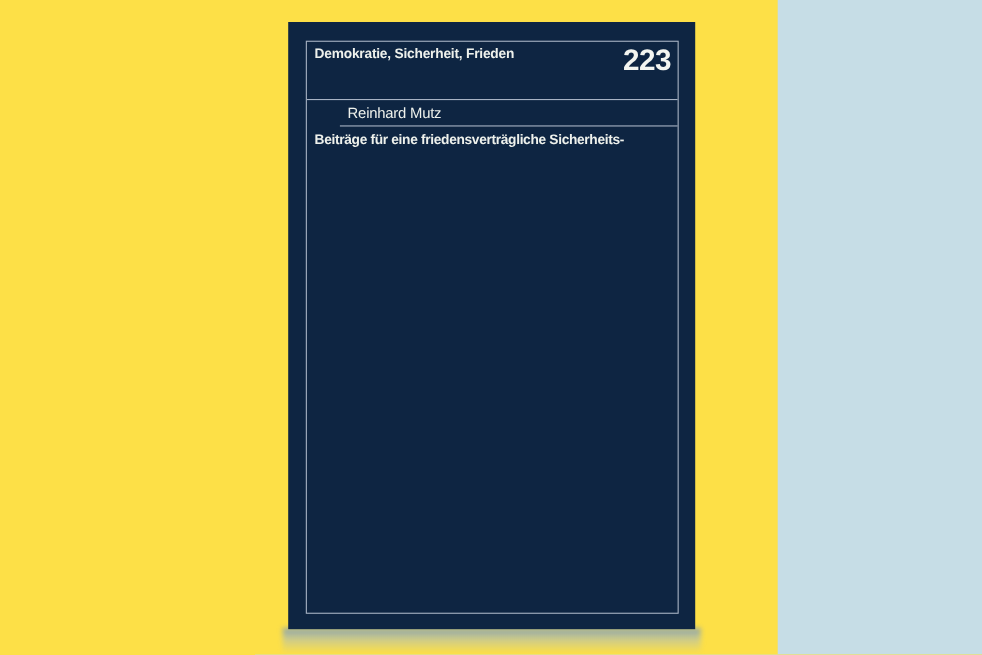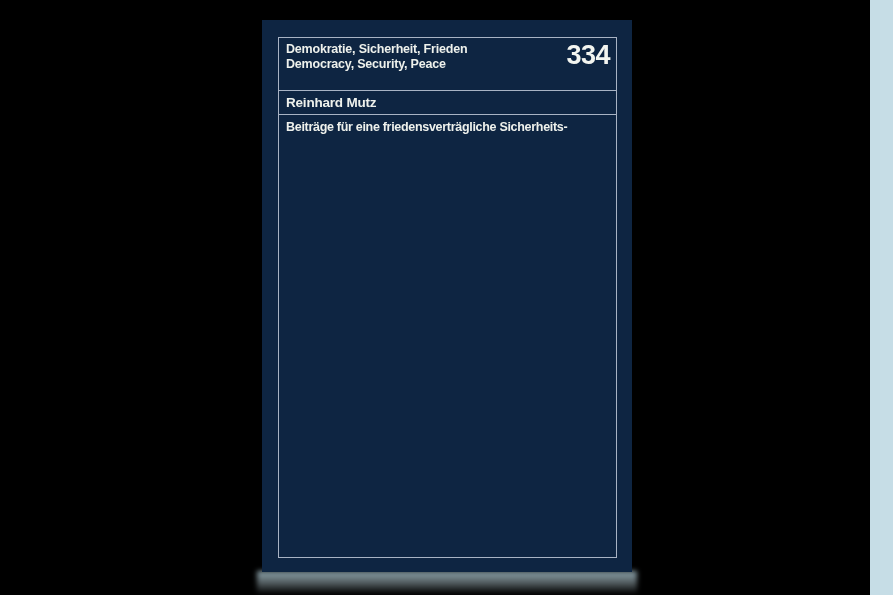--- a/index.html
+++ b/index.html
@@ -2,23 +2,23 @@
 <html><head>
 <meta charset="utf-8">
 <style>
   html, body { margin: 0; padding: 0; }
   body {
     font-family: "Liberation Sans", sans-serif;
     background: #c6dde6;
   }
   .stage {
     position: relative;
-    width: 870px;
+    width: 707px;
     height: 595px;
-    background: #000000;
+    background: #fde047;
     overflow: hidden;
   }
   
   .book-shadow {
     position: absolute;
     left: 257px;
     top: 571px;
     width: 380px;
     height: 23px;
     background: linear-gradient(to bottom, #8aa2ab 0%, rgba(167,187,194,0.55) 45%, rgba(198,221,230,0) 100%);
@@ -63,23 +63,24 @@
     right: 6px;
     font-size: 27px;
     font-weight: bold;
     letter-spacing: -0.5px;
     color: #f3f5f0;
   }
   .sec-author {
     height: 24px;
     padding-left: 7px;
     font-size: 13.5px;
-    font-weight: bold;
+    font-weight: normal;
     line-height: 23px;
     letter-spacing: -0.2px;
+    margin-left: 30px;
   }
   .sec-title {
     height: 81px;
     padding: 5px 0 0 6px;
   }
   .book-title {
     font-size: 25px;
     font-weight: bold;
     letter-spacing: -0.6px;
     white-space: nowrap;
@@ -136,22 +137,21 @@
 
 <div class="stage">
 
   <div class="book-shadow"></div>
 
   <div class="book">
     <div class="frame">
 
       <div class="sec sec-series">
         <div class="series-line">Demokratie, Sicherheit, Frieden</div>
-        <div class="series-line">Democracy, Security, Peace</div>
-        <div class="volume">334</div>
+        <div class="volume">223</div>
       </div>
 
       <div class="sec sec-author">
         <span>Reinhard Mutz</span>
       </div>
 
 
       <div class="sec sec-subtitle">
         <div class="subtitle-line">Beiträge für eine friedensverträgliche Sicherheits-</div>
       </div>

